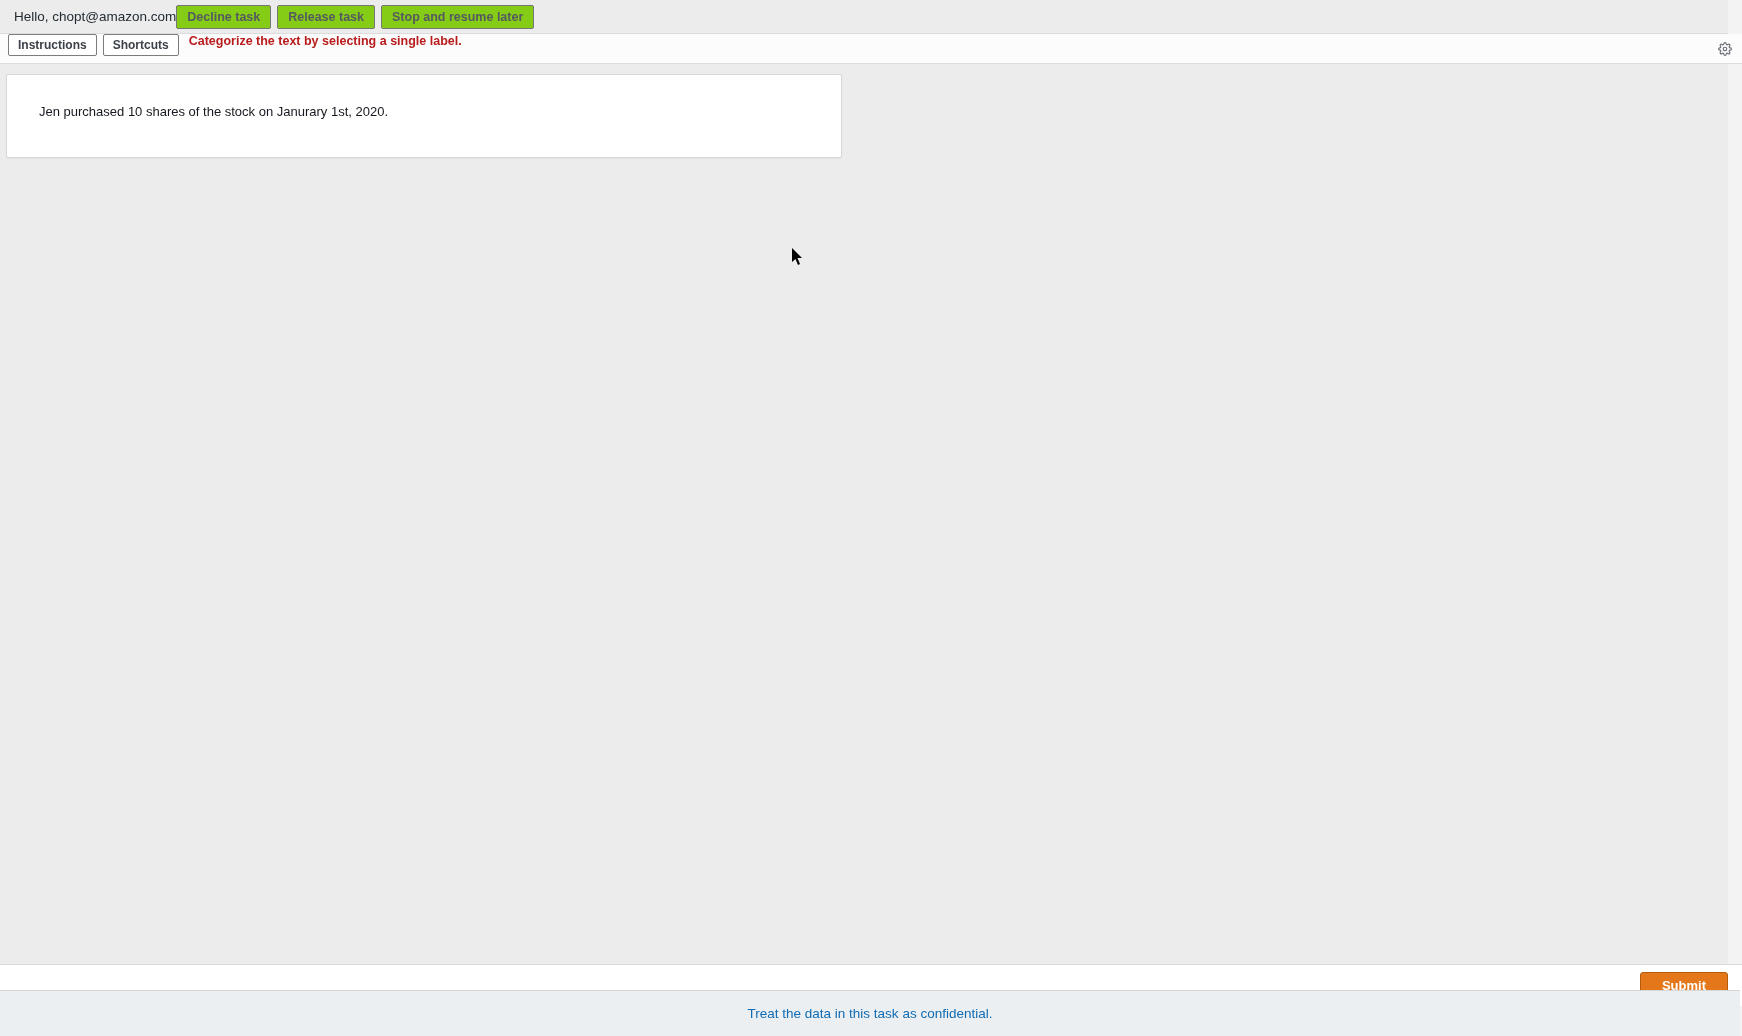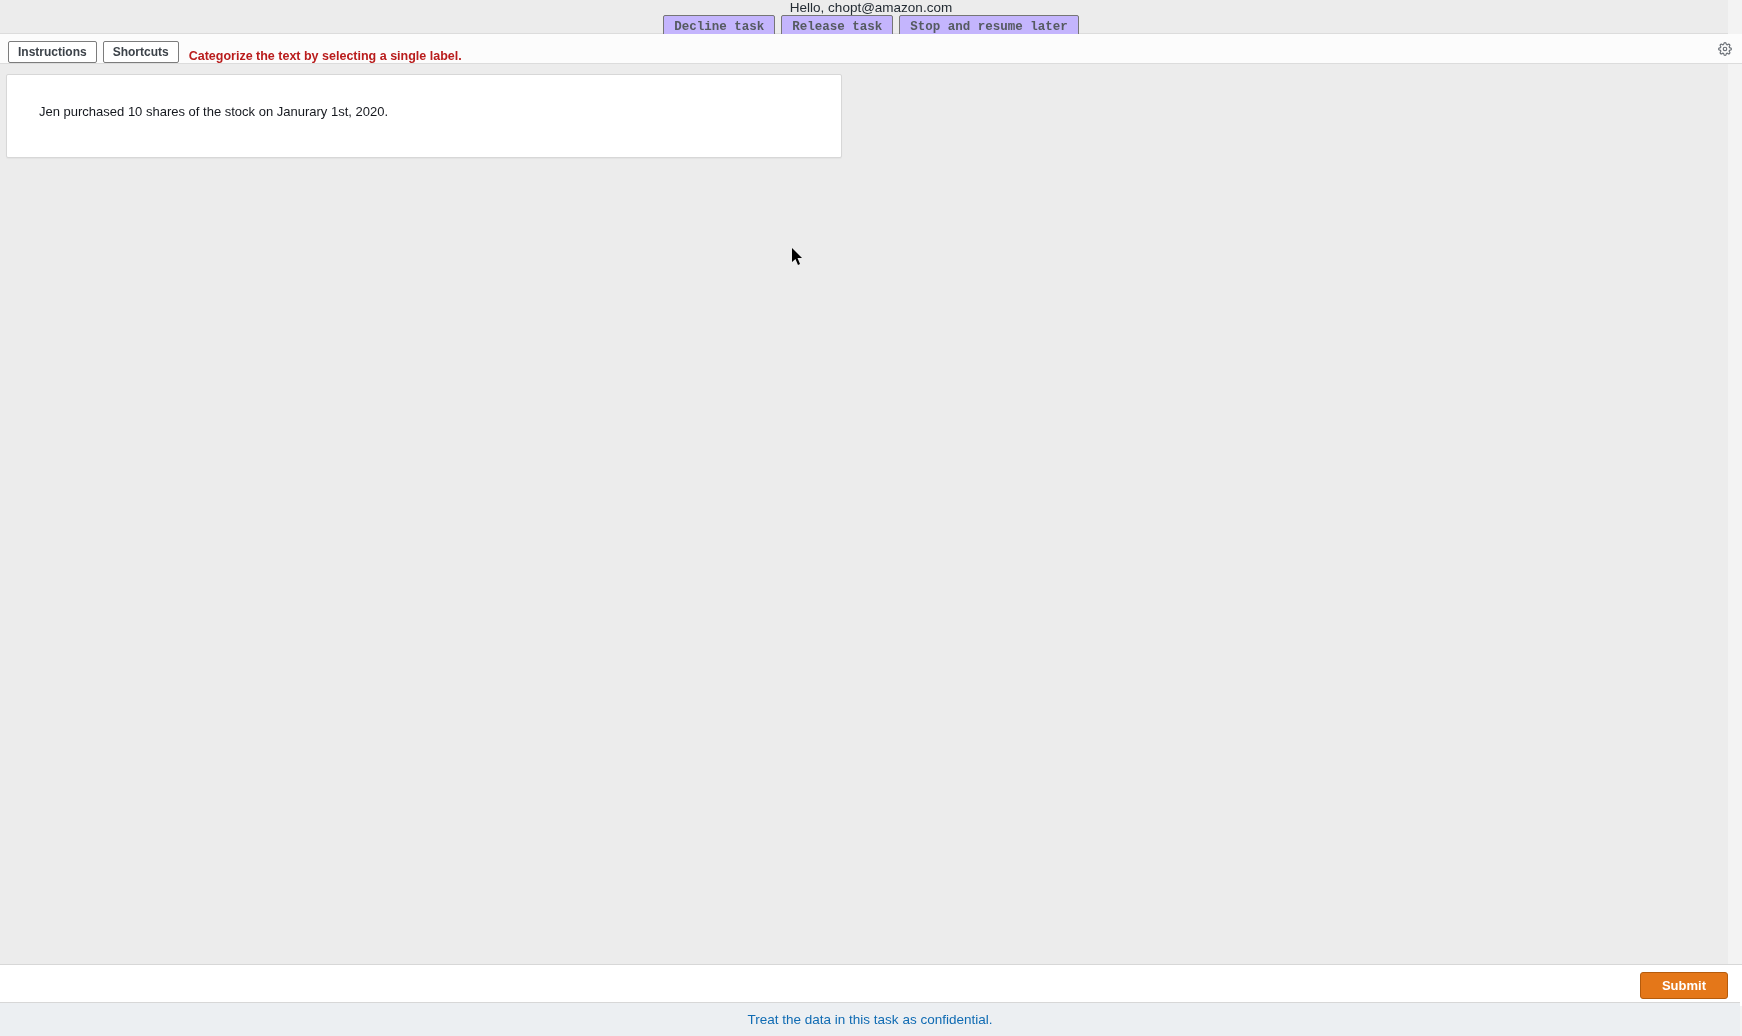--- a/index.html
+++ b/index.html
@@ -18,56 +18,54 @@
     
     .header-bar {
       display: flex;
       align-items: center;
       height: 34px;
       padding: 0 14px;
       background: #ececec;
       border-bottom: 1px solid #dcdcdc;
       font-size: 13.5px;
       color: #232b33;
-      flex-direction: column;
     }
     .header-left {
       flex: 0 0 auto;
     }
     .header-center {
       flex: 1 1 auto;
       display: flex;
       justify-content: center;
       gap: 36px;
       color: #232b33;
     }
     .header-center span {
       white-space: nowrap;
     }
     .header-right {
       flex: 0 0 auto;
       display: flex;
       gap: 6px;
     }
     .hdr-btn {
-      background: #c4b5fd;
+      background: #84cc16;
       border: 1px solid #767676;
       border-radius: 2px;
       padding: 4px 10px;
       font-size: 12.5px;
       color: #555a60;
       font-weight: 600;
       cursor: pointer;
       line-height: 14px;
-      font-family: Liberation Mono, monospace;
     }
     
     .sub-toolbar {
       display: flex;
-      align-items: flex-end;
+      align-items: flex-start;
       height: 30px;
       padding: 0 8px;
       background: #fcfcfc;
       border-bottom: 1px solid #dcdcdc;
       font-size: 12.5px;
       position: relative;
     }
     .sub-btn {
       background: #fff;
       border: 1px solid #7c7c7c;
@@ -196,21 +194,21 @@
       font-size: 13px;
       padding: 5px 21px;
       border-radius: 3px;
       cursor: pointer;
     }
     .confidential-bar {
       position: absolute;
       left: 0;
       right: 2px;
       bottom: 0;
-      height: 34px;
+      height: 46px;
       background: #eceff2;
       border-top: 1px solid #d7d7d7;
       display: flex;
       align-items: center;
       justify-content: center;
     }
     .confidential-bar a {
       color: #0f6bb3;
       font-size: 13.5px;
       text-decoration: none;

